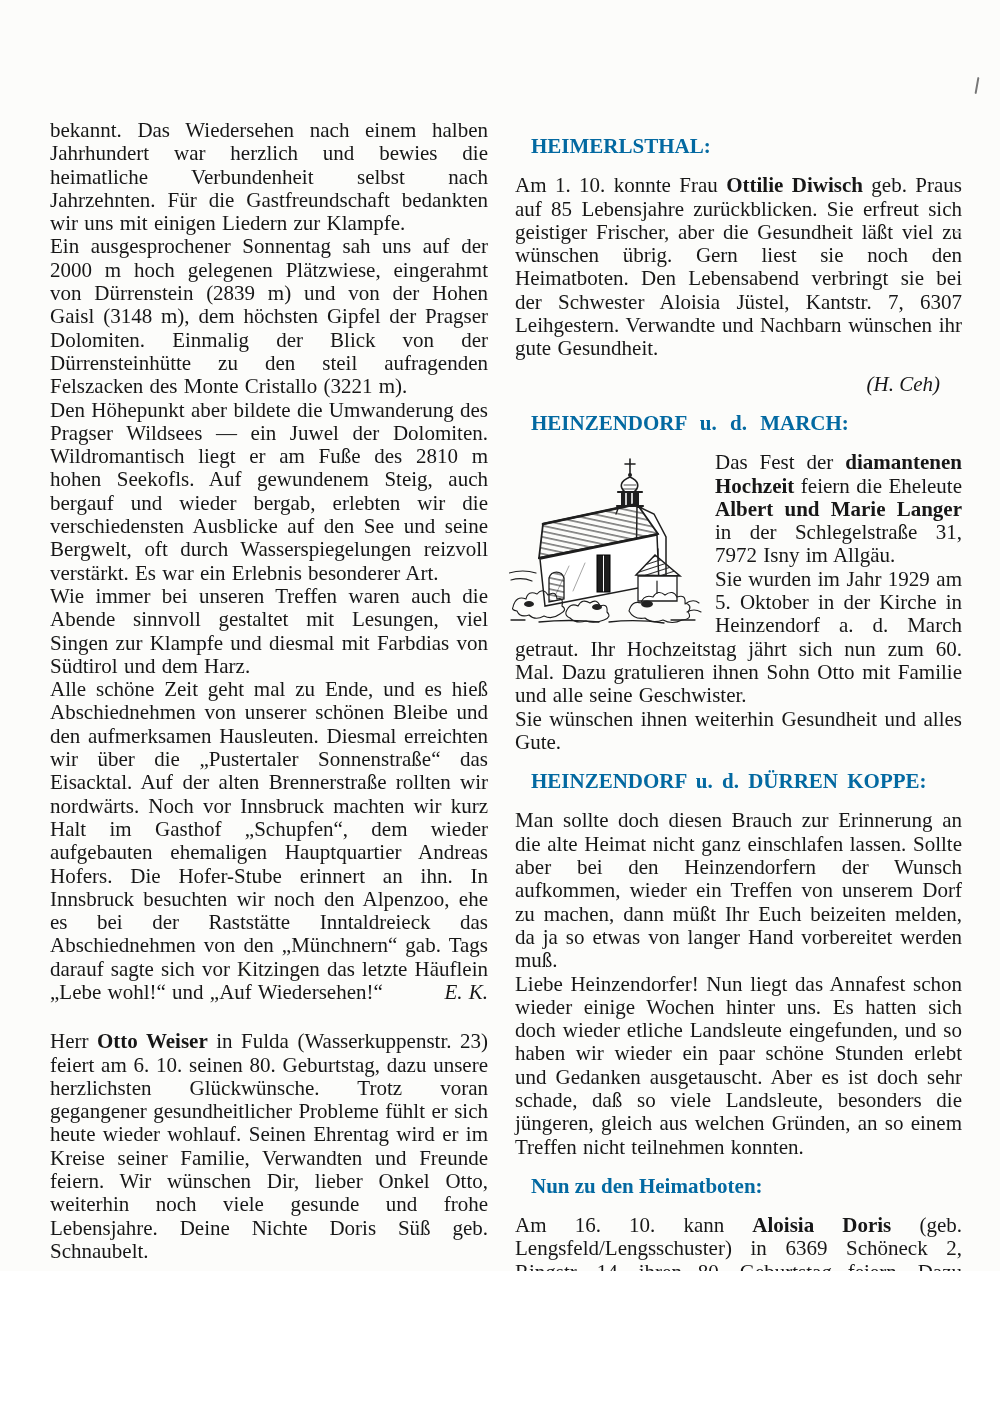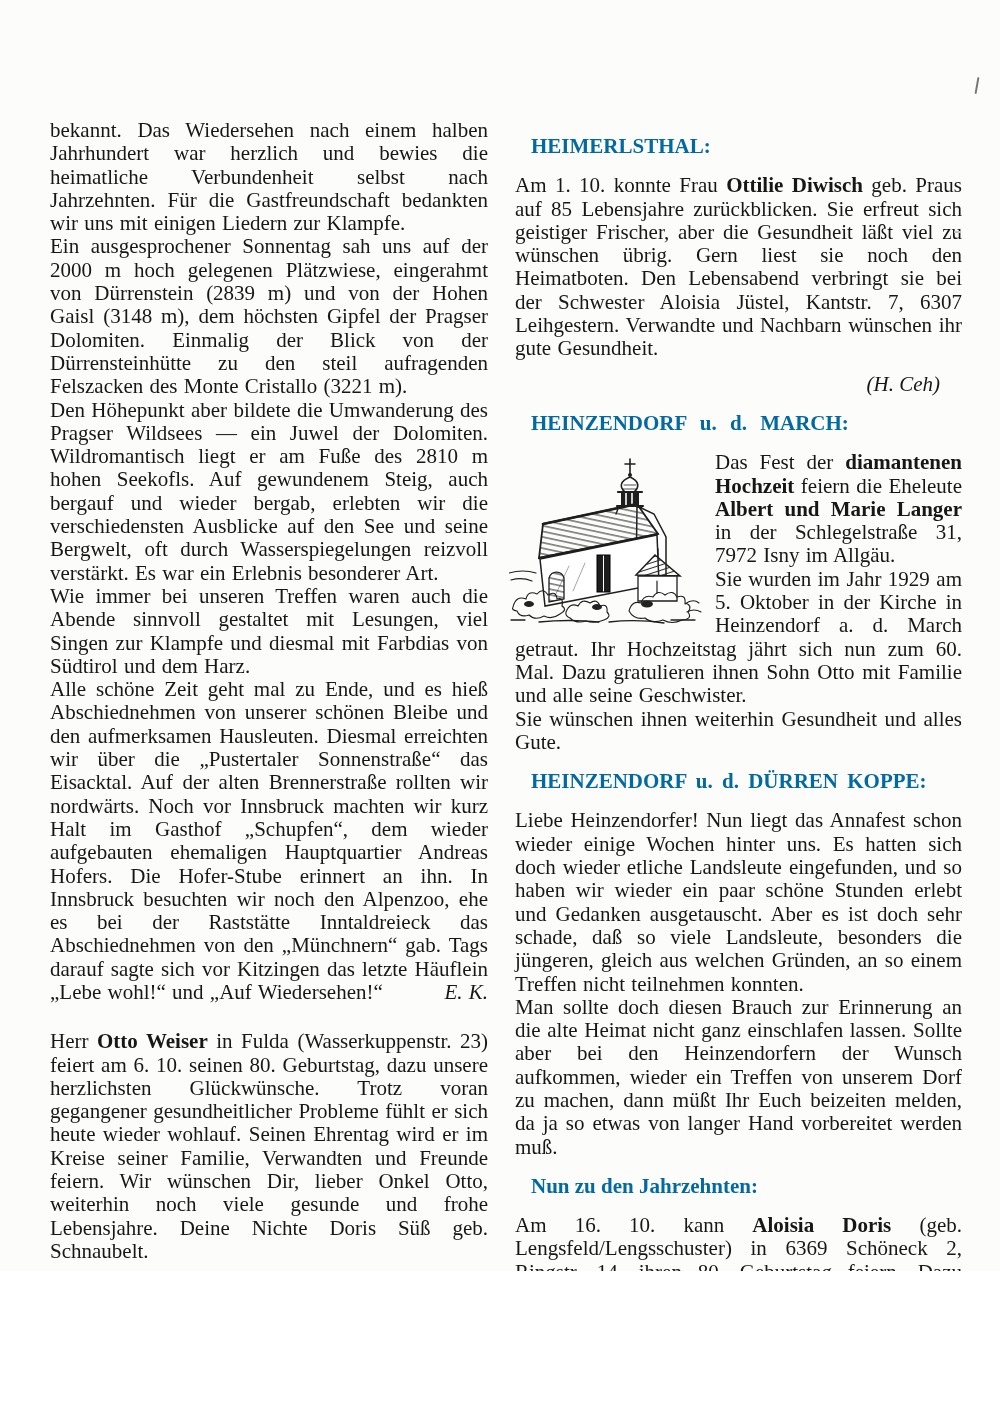--- a/index.html
+++ b/index.html
@@ -126,24 +126,24 @@
         </g>
       </svg>
       <p class="para">
         <span>Das Fest der </span><span class="bold">diamantenen Hochzeit</span><span> feiern die Eheleute </span><span class="bold">Albert und Marie Langer</span><span> in der Schlegelstraße 31, 7972 Isny im Allgäu.</span>
       </p>
       <p class="para">Sie wurden im Jahr 1929 am 5. Oktober in der Kirche in Heinzendorf a. d. March getraut. Ihr Hochzeitstag jährt sich nun zum 60. Mal. Dazu gratulieren ihnen Sohn Otto mit Familie und alle seine Geschwister.</p>
       <p class="para">Sie wünschen ihnen weiterhin Gesundheit und alles Gute.</p>
     </div>
 
     <h2 class="h h-koppe gap40">HEINZENDORF u. d. DÜRREN KOPPE:</h2>
+    <p class="para">Man sollte doch diesen Brauch zur Erinnerung an die alte Heimat nicht ganz einschlafen lassen. Sollte aber bei den Heinzendorfern der Wunsch aufkommen, wieder ein Treffen von unserem Dorf zu machen, dann müßt Ihr Euch beizeiten melden, da ja so etwas von langer Hand vorbereitet werden muß.</p>
     <p class="para">Liebe Heinzendorfer! Nun liegt das Annafest schon wieder einige Wochen hinter uns. Es hatten sich doch wieder etliche Landsleute eingefunden, und so haben wir wieder ein paar schöne Stunden erlebt und Gedanken ausgetauscht. Aber es ist doch sehr schade, daß so viele Landsleute, besonders die jüngeren, gleich aus welchen Gründen, an so einem Treffen nicht teilnehmen konnten.</p>
-    <p class="para">Man sollte doch diesen Brauch zur Erinnerung an die alte Heimat nicht ganz einschlafen lassen. Sollte aber bei den Heinzendorfern der Wunsch aufkommen, wieder ein Treffen von unserem Dorf zu machen, dann müßt Ihr Euch beizeiten melden, da ja so etwas von langer Hand vorbereitet werden muß.</p>
 
-    <h2 class="h gap20">Nun zu den Jahrzehnten:</h2>
+    <h2 class="h gap20">Nun zu den Heimatboten:</h2>
     <p class="para">
       <span>Am 16. 10. kann </span><span class="bold">Aloisia Doris</span><span> (geb. Lengsfeld/Lengsschuster) in 6369 Schöneck 2, Ringstr. 14, ihren 80. Geburtstag feiern. Dazu wünschen die Heimatfreunde alles Gute, vor allem viel Gesundheit für die weiteren Lebensjahre. Am 22. 10. kann ihre Schwester </span><span class="bold">Marie</span>
     </p>
   </div>
 
   <div class="page-number">36</div>
 
   <div class="artifact a-slash"></div>
   <div class="artifact a-corner"></div>
   <div class="artifact a-dash"></div>

